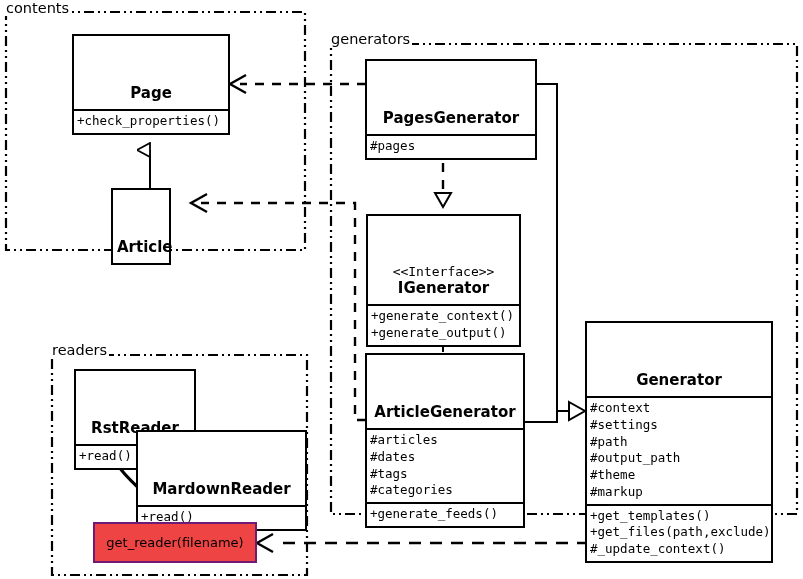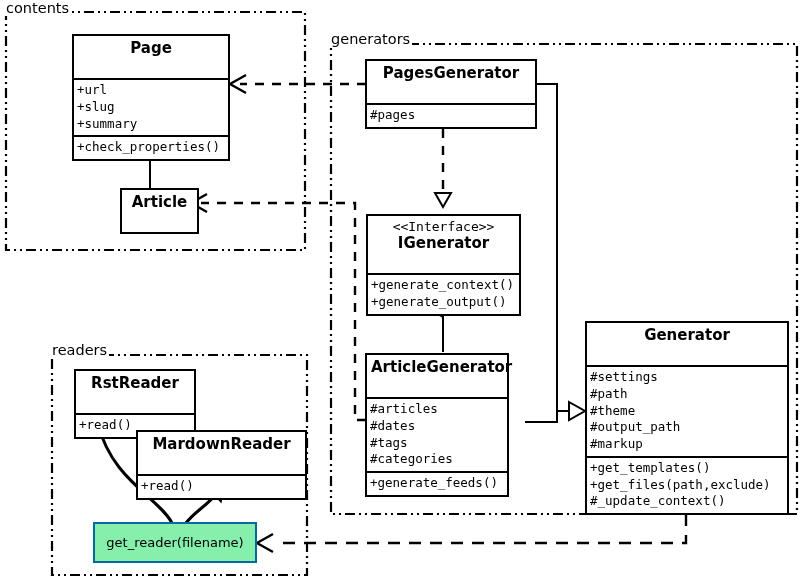--- a/index.html
+++ b/index.html
@@ -42,23 +42,24 @@
     border: 2px solid #000000;
     background: #ffffff;
     z-index: 5;
   }
   .uml-name {
     font-family: "DejaVu Sans", sans-serif;
     font-weight: bold;
     font-size: 15px;
     text-align: center;
     color: #000000;
-    padding: 4px 4px 22px 4px;
+    padding: 4px 4px 8px 4px;
     line-height: 1.08;
     white-space: nowrap;
+    margin-top: 45px;
   }
   .uml-stereo {
     font-family: "DejaVu Sans Mono", monospace;
     font-weight: normal;
     font-size: 13px;
     text-align: center;
     display: block;
     line-height: 1.15;
   }
   .uml-sep {
@@ -71,22 +72,22 @@
     padding: 2px 2px 3px 3px;
     line-height: 1.34;
     white-space: nowrap;
   }
   .uml-compartment div { white-space: nowrap; }
 
   
   .fnbox {
     position: absolute;
     box-sizing: border-box;
-    border: 2px solid #0369a1;
-    background: #86efac;
+    border: 2px solid #701a75;
+    background: #ef4444;
     z-index: 5;
     display: flex;
     align-items: center;
     justify-content: center;
   }
   .fnbox span {
     font-family: "DejaVu Sans", sans-serif;
     font-size: 13px;
     color: #000000;
     white-space: nowrap;
@@ -141,30 +142,25 @@
     <path d="M224,484 L221,502 L210,490 Z" fill="#000000" stroke="#000000" stroke-width="1.4"></path>
   </svg>
 
   <div class="pkg-label" style="left:4px; top:0px;">contents</div>
   <div class="pkg-label" style="left:329px; top:31px;">generators</div>
   <div class="pkg-label" style="left:50px; top:342px;">readers</div>
 
   <div class="uml" style="left:72px; top:34px; width:158px;">
     <div class="uml-name">Page</div>
     <div class="uml-compartment uml-sep">
-      <div>+url</div>
-      <div>+slug</div>
-      <div>+summary</div>
-    </div>
-    <div class="uml-compartment uml-sep">
       <div>+check_properties()</div>
     </div>
   </div>
 
-  <div class="uml" style="left:120px; top:188px; width:79px;">
+  <div class="uml" style="left:111px; top:188px; width:60px;">
     <div class="uml-name">Article</div>
   </div>
 
   <div class="uml" style="left:365px; top:59px; width:172px;">
     <div class="uml-name">PagesGenerator</div>
     <div class="uml-compartment uml-sep">
       <div>#pages</div>
     </div>
   </div>
 
@@ -172,40 +168,41 @@
     <div class="uml-name">
       <span class="uml-stereo">&lt;&lt;Interface&gt;&gt;</span>
       <span>IGenerator</span>
     </div>
     <div class="uml-compartment uml-sep">
       <div>+generate_context()</div>
       <div>+generate_output()</div>
     </div>
   </div>
 
-  <div class="uml" style="left:365px; top:353px; width:144px;">
+  <div class="uml" style="left:365px; top:353px; width:160px;">
     <div class="uml-name">ArticleGenerator</div>
     <div class="uml-compartment uml-sep">
       <div>#articles</div>
       <div>#dates</div>
       <div>#tags</div>
       <div>#categories</div>
     </div>
     <div class="uml-compartment uml-sep">
       <div>+generate_feeds()</div>
     </div>
   </div>
 
-  <div class="uml" style="left:585px; top:321px; width:204px;">
+  <div class="uml" style="left:585px; top:321px; width:188px;">
     <div class="uml-name">Generator</div>
     <div class="uml-compartment uml-sep">
+      <div>#context</div>
       <div>#settings</div>
       <div>#path</div>
+      <div>#output_path</div>
       <div>#theme</div>
-      <div>#output_path</div>
       <div>#markup</div>
     </div>
     <div class="uml-compartment uml-sep">
       <div>+get_templates()</div>
       <div>+get_files(path,exclude)</div>
       <div>#_update_context()</div>
     </div>
   </div>
 
   <div class="uml" style="left:74px; top:369px; width:122px;">

